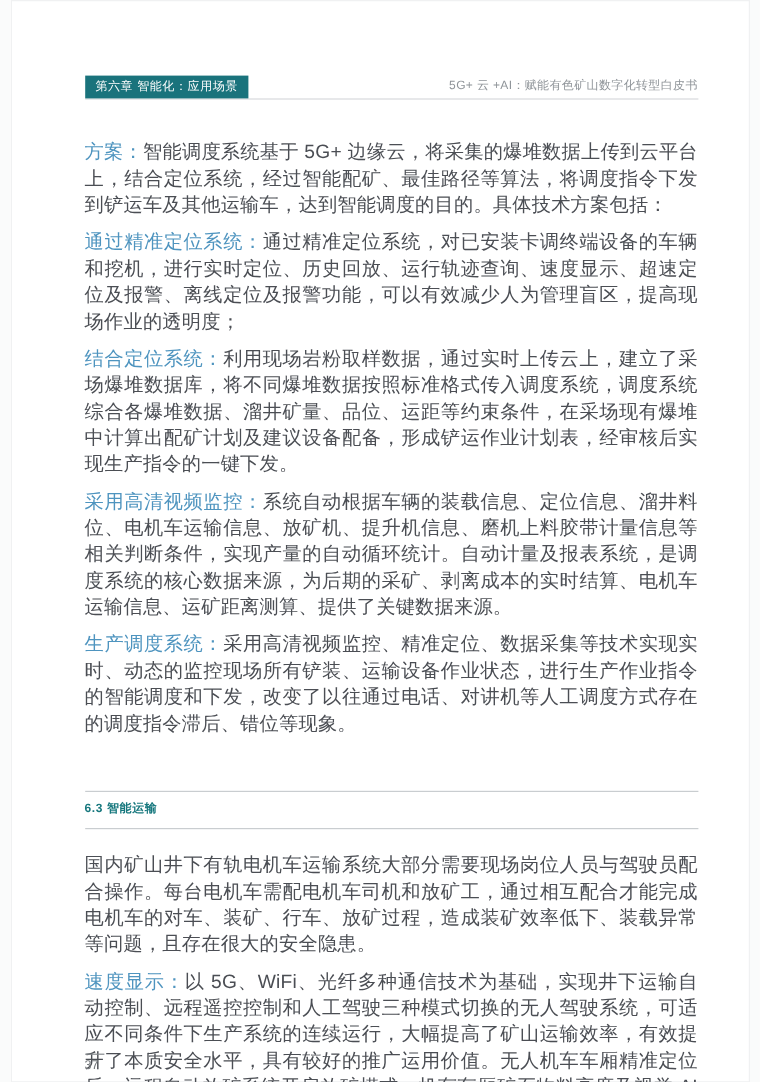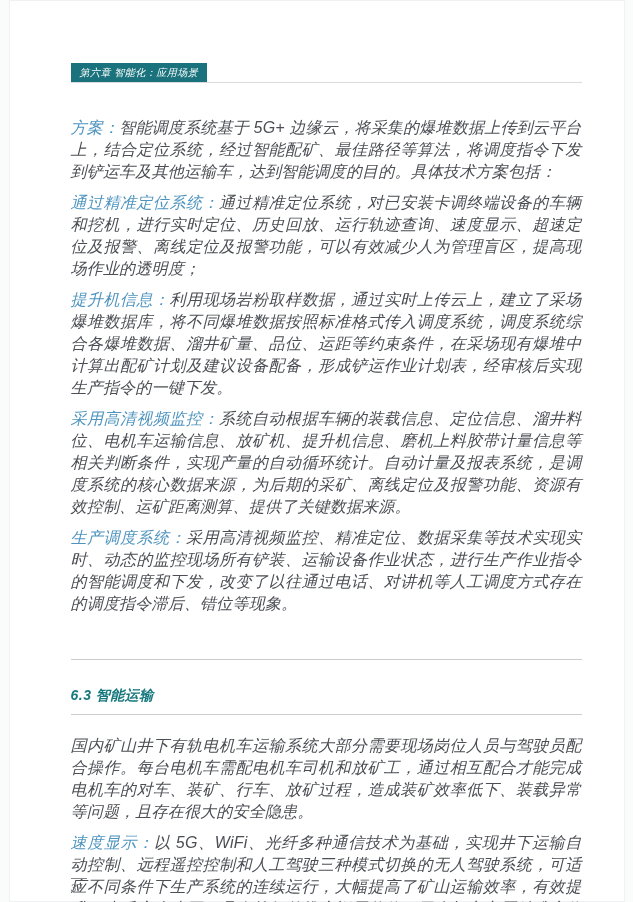--- a/index.html
+++ b/index.html
@@ -7,21 +7,20 @@
   body { font-family: "Liberation Sans", "DejaVu Sans", sans-serif; }
 
   .canvas {
     position: relative;
     width: 616px;
     height: 902px;
     margin: 0 auto;
     background: #ffffff;
     box-shadow: 0 0 0 1px #f0f1f2 inset;
     overflow: hidden;
-    font-style: italic;
   }
 
   .content {
     position: absolute;
     left: 62px;
     top: 0;
     width: 511px;
   }
 
   
@@ -65,24 +64,23 @@
   
   .section-heading-block {
     margin-top: 44px;
     margin-bottom: 20px;
     border-top: 1px solid #c9cdd0;
     border-bottom: 1px solid #c9cdd0;
     padding: 7px 0 9px 0;
   }
   .section-heading {
     color: #17787e;
-    font-size: 14px;
+    font-size: 10px;
     font-weight: bold;
     letter-spacing: 0.5px;
-    margin-top: 20px;
   }
 
   
   .page-footer {
     position: absolute;
     left: 62px;
     top: 878px;
   }
   .footer-rule {
     width: 16px;
@@ -95,32 +93,33 @@
   }
 </style>
 </head>
 <body>
 
 <div class="canvas">
   <div class="content">
 
     <div class="page-header">
       <span class="chapter-badge">第六章 智能化：应用场景</span>
+      <span class="doc-title">5G+ 云 +AI：赋能有色矿山数字化转型白皮书</span>
     </div>
 
     <div class="body-text">
 
       <p class="para"><span class="lead">方案：</span><span>智能调度系统基于 5G+ 边缘云，将采集的爆堆数据上传到云平台上，结合定位系统，经过智能配矿、最佳路径等算法，将调度指令下发到铲运车及其他运输车，达到智能调度的目的。具体技术方案包括：</span></p>
 
       <p class="para"><span class="lead">通过精准定位系统：</span><span>通过精准定位系统，对已安装卡调终端设备的车辆和挖机，进行实时定位、历史回放、运行轨迹查询、速度显示、超速定位及报警、离线定位及报警功能，可以有效减少人为管理盲区，提高现场作业的透明度；</span></p>
 
 
-      <p class="para"><span class="lead">提升机信息：</span><span>利用现场岩粉取样数据，通过实时上传云上，建立了采场爆堆数据库，将不同爆堆数据按照标准格式传入调度系统，调度系统综合各爆堆数据、溜井矿量、品位、运距等约束条件，在采场现有爆堆中计算出配矿计划及建议设备配备，形成铲运作业计划表，经审核后实现生产指令的一键下发。</span></p>
+      <p class="para"><span class="lead">结合定位系统：</span><span>利用现场岩粉取样数据，通过实时上传云上，建立了采场爆堆数据库，将不同爆堆数据按照标准格式传入调度系统，调度系统综合各爆堆数据、溜井矿量、品位、运距等约束条件，在采场现有爆堆中计算出配矿计划及建议设备配备，形成铲运作业计划表，经审核后实现生产指令的一键下发。</span></p>
 
-      <p class="para"><span class="lead">采用高清视频监控：</span><span>系统自动根据车辆的装载信息、定位信息、溜井料位、电机车运输信息、放矿机、提升机信息、磨机上料胶带计量信息等相关判断条件，实现产量的自动循环统计。自动计量及报表系统，是调度系统的核心数据来源，为后期的采矿、离线定位及报警功能、资源有效控制、运矿距离测算、提供了关键数据来源。</span></p>
+      <p class="para"><span class="lead">采用高清视频监控：</span><span>系统自动根据车辆的装载信息、定位信息、溜井料位、电机车运输信息、放矿机、提升机信息、磨机上料胶带计量信息等相关判断条件，实现产量的自动循环统计。自动计量及报表系统，是调度系统的核心数据来源，为后期的采矿、剥离成本的实时结算、电机车运输信息、运矿距离测算、提供了关键数据来源。</span></p>
 
       <p class="para"><span class="lead">生产调度系统：</span><span>采用高清视频监控、精准定位、数据采集等技术实现实时、动态的监控现场所有铲装、运输设备作业状态，进行生产作业指令的智能调度和下发，改变了以往通过电话、对讲机等人工调度方式存在的调度指令滞后、错位等现象。</span></p>
 
       <div class="section-heading-block">
         <div class="section-heading">6.3 智能运输</div>
       </div>
 
       <p class="para"><span>国内矿山井下有轨电机车运输系统大部分需要现场岗位人员与驾驶员配合操作。每台电机车需配电机车司机和放矿工，通过相互配合才能完成电机车的对车、装矿、行车、放矿过程，造成装矿效率低下、装载异常等问题，且存在很大的安全隐患。</span></p>
 
       <p class="para"><span class="lead">速度显示：</span><span>以 5G、WiFi、光纤多种通信技术为基础，实现井下运输自动控制、远程遥控控制和人工驾驶三种模式切换的无人驾驶系统，可适应不同条件下生产系统的连续运行，大幅提高了矿山运输效率，有效提升了本质安全水平，具有较好的推广运用价值。无人机车车厢精准定位后，远程自动放矿系统开启放矿模式，机车车厢矿石物料高度及视觉 AI 系统可控制每节车厢的放矿数量，可以实现电机车与井下自动放矿物料装载、运卸全过程的无人化作业。</span></p>

